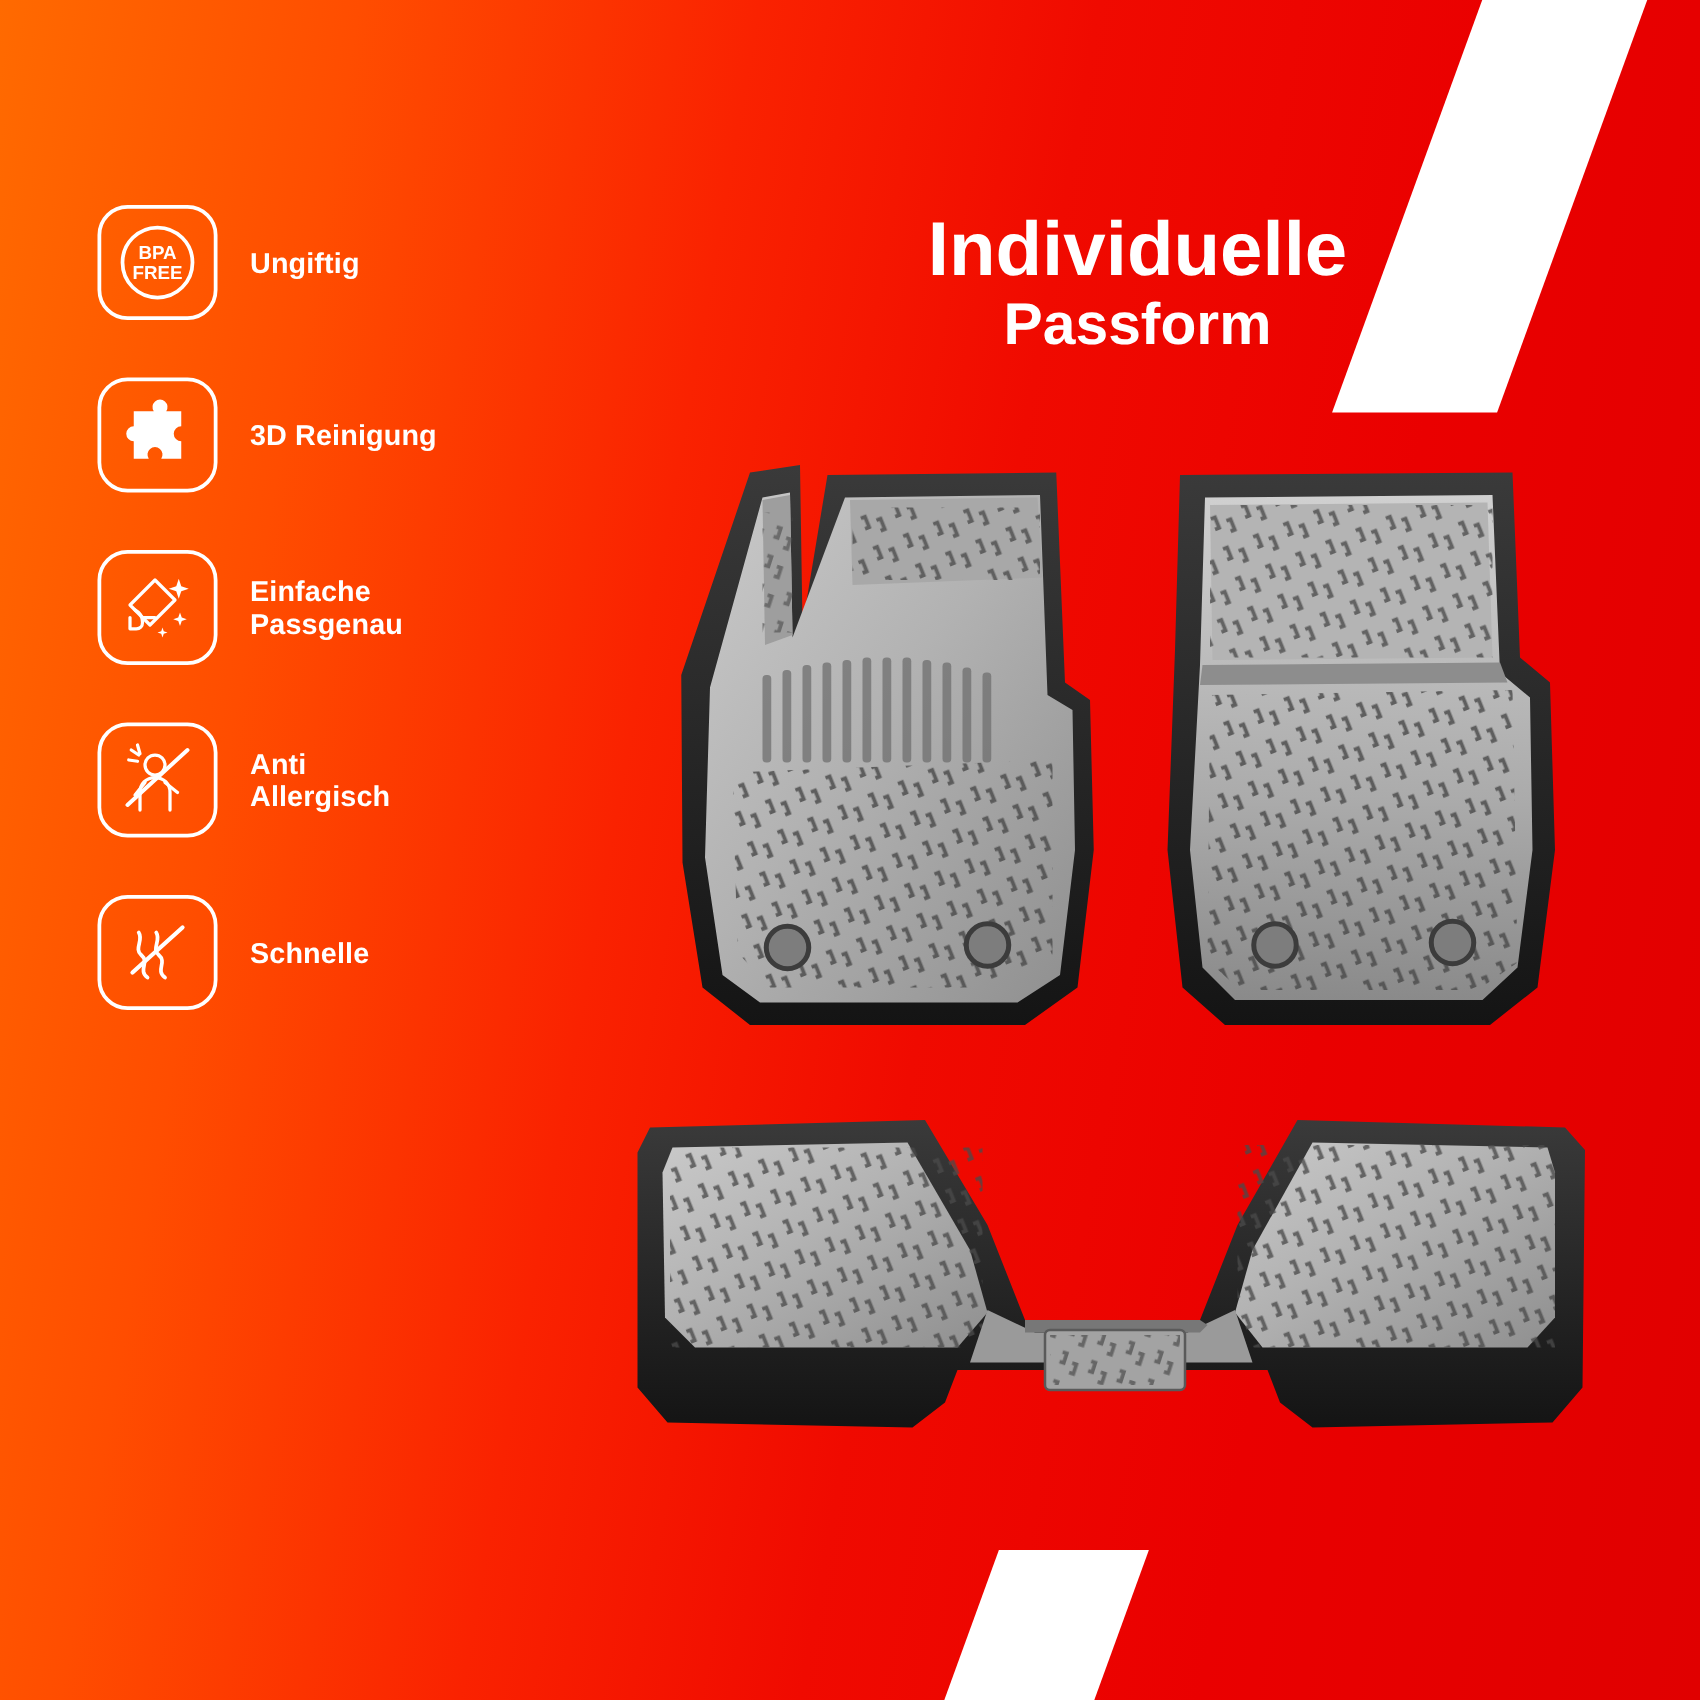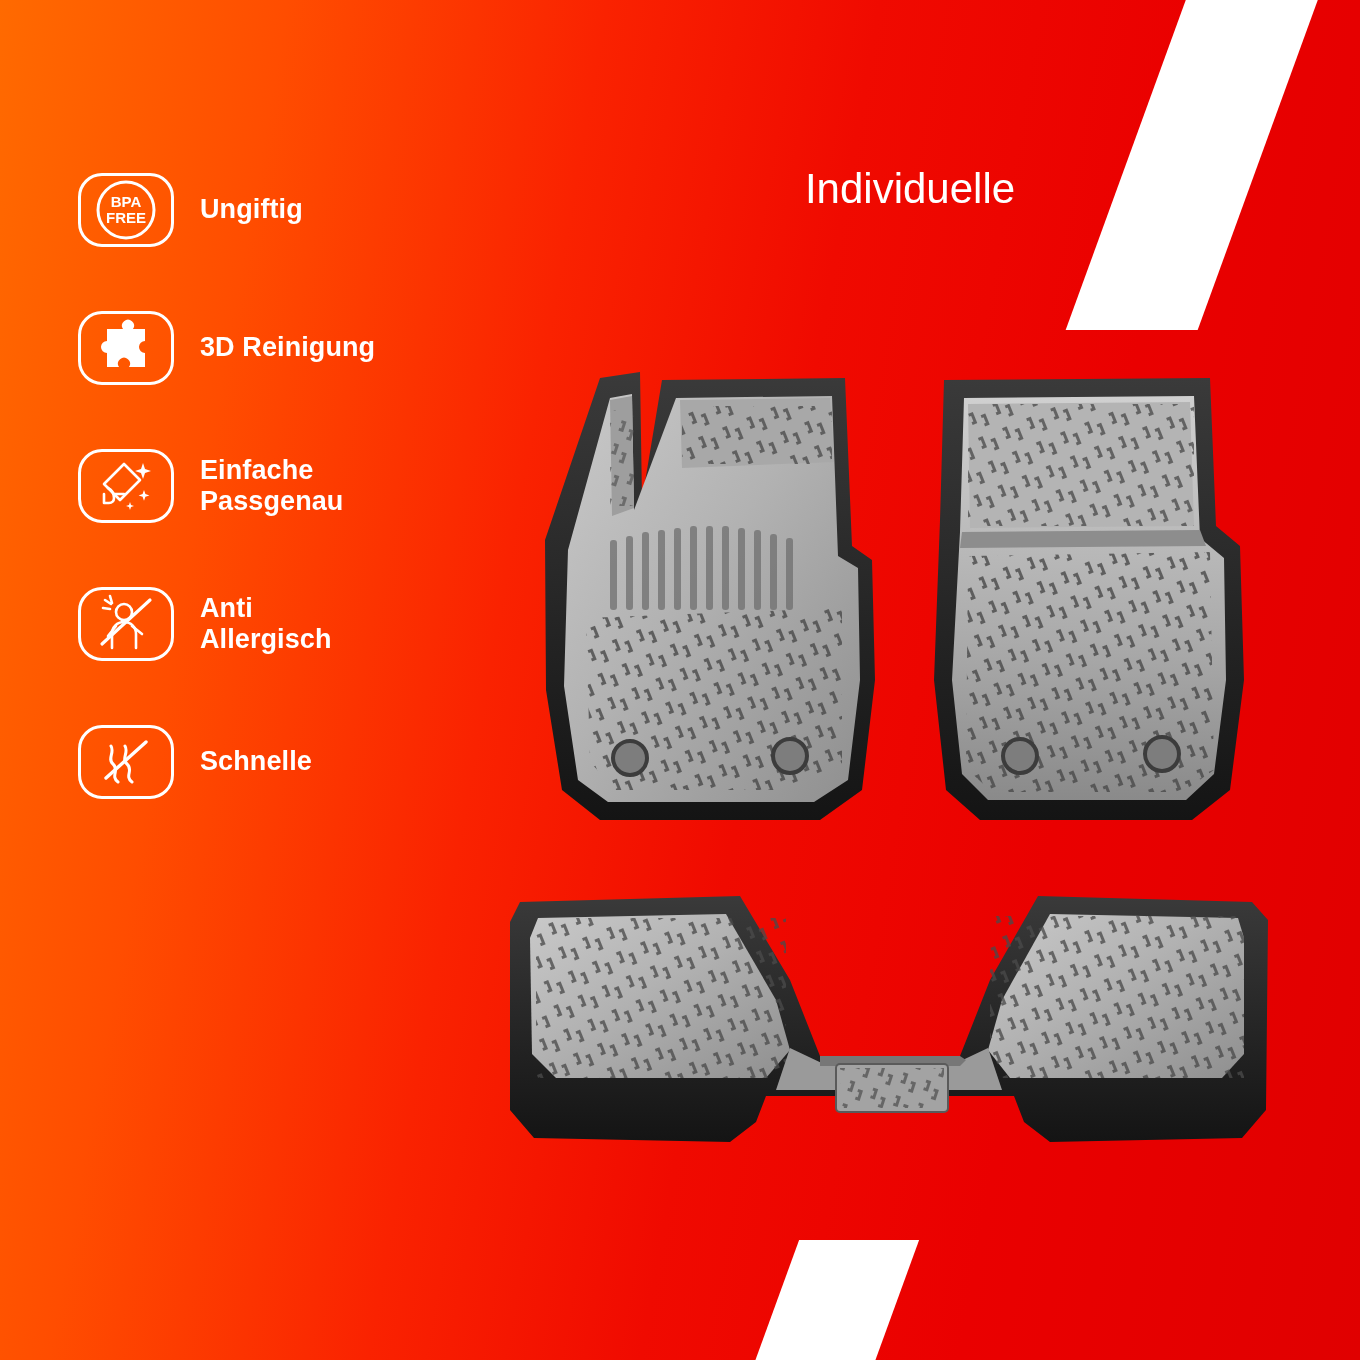--- a/index.html
+++ b/index.html
@@ -53,54 +53,54 @@
   }
   .feature {
     display: flex;
     align-items: center;
     gap: 26px;
     height: 110px;
   }
   .feature-icon {
     flex: 0 0 auto;
     width: 96px;
-    height: 74px;
+    height: 92px;
     border: 3px solid #ffffff;
     border-radius: 24px;
     display: flex;
     align-items: center;
     justify-content: center;
     box-sizing: border-box;
   }
   .feature-icon svg {
     display: block;
   }
   .feature-label {
     color: #ffffff;
-    font-size: 27px;
+    font-size: 23px;
     font-weight: bold;
     line-height: 1.15;
     letter-spacing: 0.1px;
     white-space: pre-line;
   }
 
   
   .headline {
     position: absolute;
     left: 640px;
     top: 165px;
     width: 540px;
     text-align: center;
     color: #ffffff;
     line-height: 1.12;
   }
   .headline .line1 {
     display: block;
-    font-size: 42px;
-    font-weight: normal;
+    font-size: 61px;
+    font-weight: bold;
   }
   .headline .line2 {
     display: block;
     font-size: 47px;
     font-weight: bold;
   }
 
   
   .product {
     position: absolute;
@@ -116,20 +116,21 @@
 </head>
 <body>
 
 <div class="poster">
 
   <div class="stripe stripe-top"></div>
   <div class="stripe stripe-bottom"></div>
 
   <div class="headline">
     <span class="line1">Individuelle</span>
+    <span class="line2">Passform</span>
   </div>
 
   <div class="features">
 
     <div class="feature">
       <span class="feature-icon">
         <svg width="74" height="74" viewBox="0 0 74 74" fill="none">
           <circle cx="37" cy="37" r="28" stroke="#ffffff" stroke-width="3"></circle>
           <text x="37" y="34" fill="#ffffff" font-family="Liberation Sans, sans-serif" font-size="15" font-weight="bold" text-anchor="middle">BPA</text>
           <text x="37" y="50" fill="#ffffff" font-family="Liberation Sans, sans-serif" font-size="15" font-weight="bold" text-anchor="middle">FREE</text>

